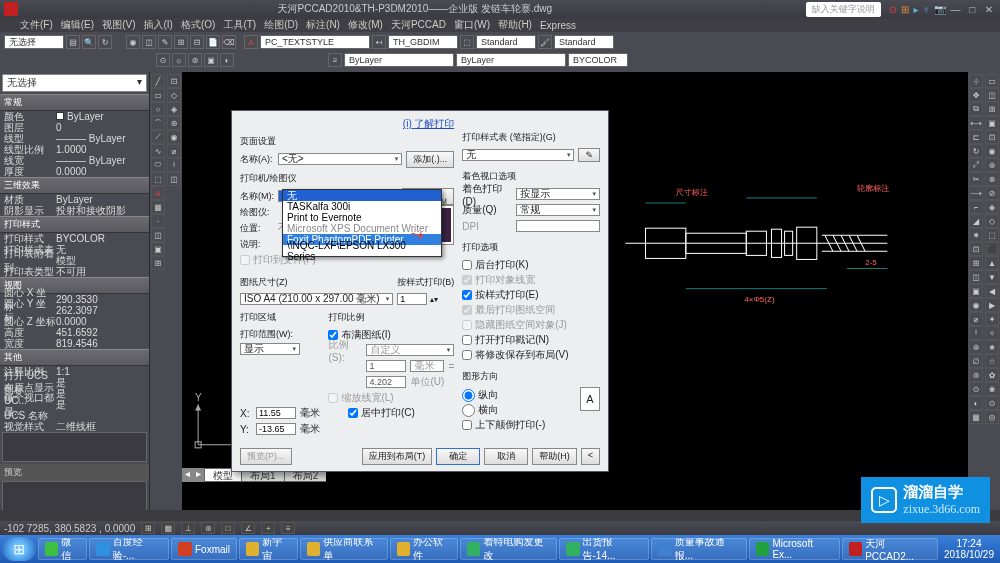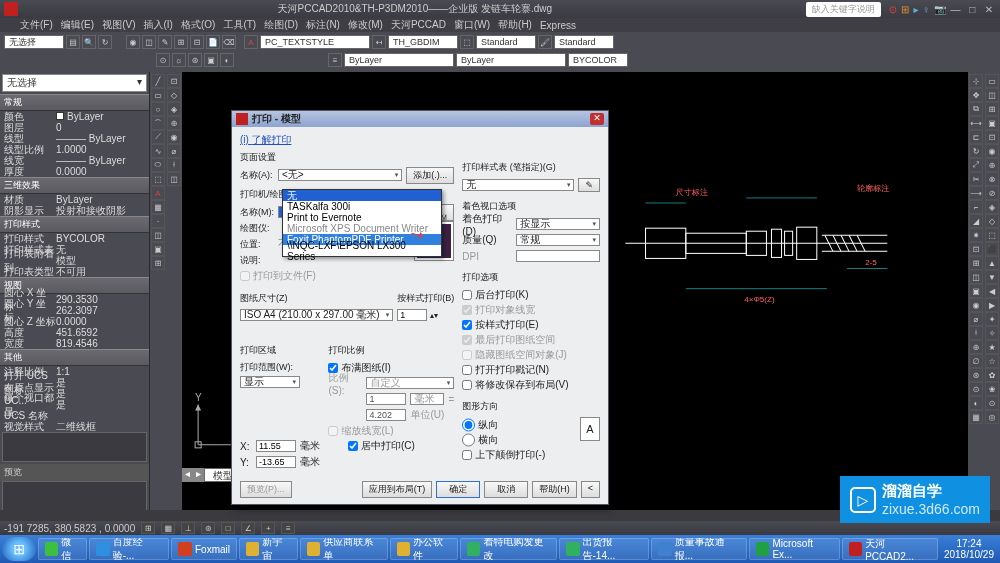--- a/index.html
+++ b/index.html
@@ -54,40 +54,40 @@
 .right-tools { display: flex; }
 
 
 .dialog { position: absolute; left: 231px; top: 110px; width: 378px; background: #eceef0; border: 1px solid #556; box-shadow: 3px 3px 8px rgba(0,0,0,.5); z-index: 100; font-size: 9px; color: #222; }
 .dlg-title { height: 16px; background: linear-gradient(#b6c4e0, #8da4d0); display: flex; align-items: center; padding: 0 4px; }
 .dlg-title .icon { width: 12px; height: 12px; background: #c02020; margin-right: 4px; }
 .dlg-title .txt { flex: 1; font-weight: bold; }
 .dlg-title .close { width: 14px; height: 12px; background: #c03030; color: #fff; text-align: center; font-size: 9px; border-radius: 2px; cursor: pointer; }
 .dlg-body { padding: 6px 8px; display: flex; gap: 8px; }
 .dlg-col { flex: 1; }
-.dlg-link { color: #2050c0; text-decoration: underline; text-align: left; margin-bottom: 4px; font-size: 9px; }
+.dlg-link { color: #2050c0; text-decoration: underline; text-align: right; margin-bottom: 4px; font-size: 9px; }
 .dlg-group-title { font-size: 9px; margin: 2px 0 4px; }
 .dlg-row { display: flex; align-items: center; gap: 4px; margin-bottom: 2px; height: 14px; }
 .dlg-row .lbl { width: 34px; font-size: 9px; }
 .dlg-drop { flex: 1; background: #fff; border: 1px solid #888; padding: 0 3px; height: 12px; font-size: 9px; display: flex; align-items: center; justify-content: space-between; }
 .dlg-drop .arrow { font-size: 7px; color: #555; }
 .dlg-btn { background: linear-gradient(#f8f8f8, #ddd); border: 1px solid #888; padding: 1px 6px; font-size: 9px; min-width: 44px; text-align: center; cursor: pointer; }
 .dlg-btn.disabled { color: #999; }
 .dlg-input { background: #fff; border: 1px solid #888; padding: 0 2px; height: 12px; font-size: 9px; width: 40px; }
 .printer-dropdown { position: absolute; left: 282px; top: 189px; width: 160px; background: #fff; border: 1px solid #333; z-index: 110; font-size: 9px; box-shadow: 2px 2px 4px rgba(0,0,0,.4); }
 .printer-dropdown .opt { padding: 0 4px; height: 11px; display: flex; align-items: center; }
 .printer-dropdown .opt.hl { background: #2060d0; color: #fff; }
 .printer-dropdown .opt.hl2 { background: #3080e0; color: #fff; }
 .arrow-red { position: absolute; left: 410px; top: 225px; font-size: 16px; color: #e04040; z-index: 120; transform: rotate(-30deg); }
 .dlg-preview { width: 40px; height: 40px; border: 1px solid #888; background: #fff; position: relative; margin-left: 4px; }
 .dlg-preview .inner { position: absolute; inset: 2px; background: linear-gradient(90deg, #203060, #402040); }
 .dlg-footer { display: flex; justify-content: flex-end; gap: 4px; padding: 4px 8px 6px; }
 .dlg-chk { display: flex; align-items: center; gap: 3px; font-size: 9px; margin: 1px 0; }
 .dlg-chk input { width: 10px; height: 10px; }
-.dlg-radio { display: flex; gap: 3px; font-size: 9px; margin: 1px 0; }
+.dlg-radio { display: flex; align-items: center; gap: 3px; font-size: 9px; margin: 1px 0; }
 
 
 .model-tabs { position: absolute; left: 0; bottom: 28px; height: 14px; display: flex; font-size: 9px; }
 .model-tabs .tab { background: #ddd; color: #333; padding: 0 8px; border: 1px solid #666; border-right: none; }
 .model-tabs .tab.active { background: #fff; }
 
 
 .cmdline { position: absolute; left: 0; right: 0; bottom: 14px; height: 26px; background: #f4f4ee; border-top: 1px solid #888; font-size: 9px; color: #333; padding: 1px 4px; }
 .cmdline .line { height: 10px; }
 .cmdline input { border: none; background: transparent; width: 300px; font-size: 9px; }
@@ -101,21 +101,21 @@
 .taskbar { position: absolute; left: 0; right: 0; bottom: 0; height: 28px; background: linear-gradient(#3a7fd8, #1e5ab4); display: flex; align-items: center; gap: 2px; padding: 0 2px; z-index: 200; }
 .taskbar .start { width: 34px; height: 24px; background: radial-gradient(circle, #6ac0ff 30%, #1e5ab4); border-radius: 12px; display: flex; align-items: center; justify-content: center; color: #fff; font-size: 14px; }
 .taskbar .titem { height: 22px; padding: 0 6px; background: rgba(255,255,255,0.1); border: 1px solid rgba(255,255,255,0.2); border-radius: 2px; display: flex; align-items: center; gap: 3px; color: #fff; font-size: 9px; }
 .taskbar .titem .ticon { width: 14px; height: 14px; border-radius: 2px; }
 .taskbar .clock { margin-left: auto; color: #fff; text-align: center; padding: 0 4px; font-size: 9px; line-height: 11px; }
 
 
 .watermark { position: absolute; right: 10px; bottom: 40px; z-index: 150; display: flex; align-items: center; gap: 6px; background: #1090e0; padding: 6px 10px; }
 .watermark .play { width: 26px; height: 26px; border: 2px solid #fff; border-radius: 5px; display: flex; align-items: center; justify-content: center; color: #fff; font-size: 14px; }
 .watermark .wtxt { color: #fff; font-size: 15px; font-weight: bold; }
-.watermark .sub { color: #cde8ff; font-size: 14px; display: block; }
+.watermark .sub { color: #cde8ff; font-size: 12px; display: block; font-family: Liberation Serif, serif; }
 </style>
 </head>
 <body>
 
 <div class="titlebar">
   <div class="ac-logo"></div>
   <div class="title">天河PCCAD2010&amp;TH-P3DM2010——企业版   发链车轮寨.dwg</div>
   <div class="search">缺入关键字说明</div>
   <div class="help-icons">
     <span style="color:#e04040">⊙</span><span style="color:#e09030">⊞</span><span style="color:#60b0e0">▸</span><span style="color:#60b0e0">♀</span><span>📷</span>
@@ -430,37 +430,32 @@
     </div>
   </div>
 </div>
 
 <div class="cmdline">
   <div class="line">命令: 指定对角点: *取消*</div>
   <div class="line"><span>命令:</span><input style=""></div>
 </div>
 
 <div class="statusbar" style="bottom:28px">
-  <span class="coord">-191  7285, 380.5823 , 0.0000</span>
+  <span class="coord">-102  7285, 380.5823 , 0.0000</span>
   <span class="sbtn">⊞</span>
   <span class="sbtn">▦</span>
   <span class="sbtn">⊥</span>
   <span class="sbtn">⊛</span>
   <span class="sbtn">□</span>
   <span class="sbtn">∠</span>
   <span class="sbtn">+</span>
   <span class="sbtn">≡</span>
 </div>
 
 <div class="dialog">
-  <div class="dlg-title">
-    <div class="icon"></div>
-    <div class="txt">打印 - 模型</div>
-    <div class="close">✕</div>
-  </div>
   <div class="dlg-body">
     <div class="dlg-col" style="flex:1.4">
       <div class="dlg-link"><span>(i)</span> <span>了解打印</span></div>
       <div class="dlg-group-title">页面设置</div>
       <div class="dlg-row">
         <span class="lbl">名称(A):</span>
         <span class="dlg-drop">
             <span>&lt;无&gt;</span>
             <span class="arrow">▾</span>
           </span>
@@ -505,21 +500,21 @@
               <span>ISO A4 (210.00 x 297.00 毫米)</span>
               <span class="arrow">▾</span>
             </span>
         </div>
         <div>
           <div class="dlg-group-title">按样式打印(B)</div>
           <input class="dlg-input" style="width: 30px;" value="1"> <span style="font-size:8px">▴▾</span>
         </div>
       </div>
 
-      <div style="display:flex;margin-top:21px">
+      <div style="display:flex;margin-top:4px">
         <div style="flex:1">
           <div class="dlg-group-title">打印区域</div>
           <div style="font-size:9px;margin-bottom:2px">打印范围(W):</div>
           <span class="dlg-drop" style="width:60px">
               <span>显示</span>
               <span class="arrow">▾</span>
             </span>
         </div>
         <div style="flex:1">
           <div class="dlg-group-title">打印比例</div>
@@ -564,21 +559,21 @@
           </span>
       </div>
       <div class="dlg-row">
         <span style="width:12px">Y:</span>
           <input class="dlg-input" value="-13.65" style="">
           <span>毫米</span>
       </div>
     </div>
 
     <div class="dlg-col" style="flex:0.9">
-      <div class="dlg-group-title" style="margin-top:28px">打印样式表 (笔指定)(G)</div>
+      <div class="dlg-group-title" style="margin-top:14px">打印样式表 (笔指定)(G)</div>
       <div class="dlg-row">
         <span class="dlg-drop">
             <span>无</span>
             <span class="arrow">▾</span>
           </span>
         <span class="dlg-btn" style="min-width:16px">✎</span>
       </div>
       <div class="dlg-group-title" style="margin-top:8px">着色视口选项</div>
       <div class="dlg-row">
           <span style="width:50px">着色打印(D)</span>

